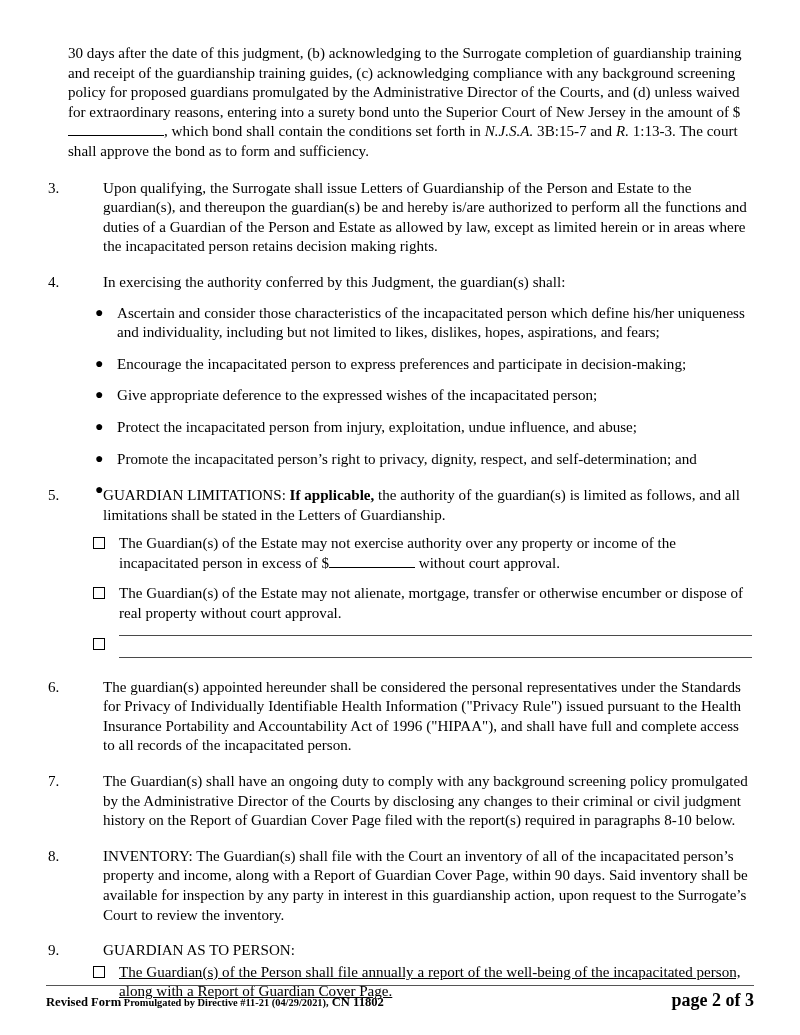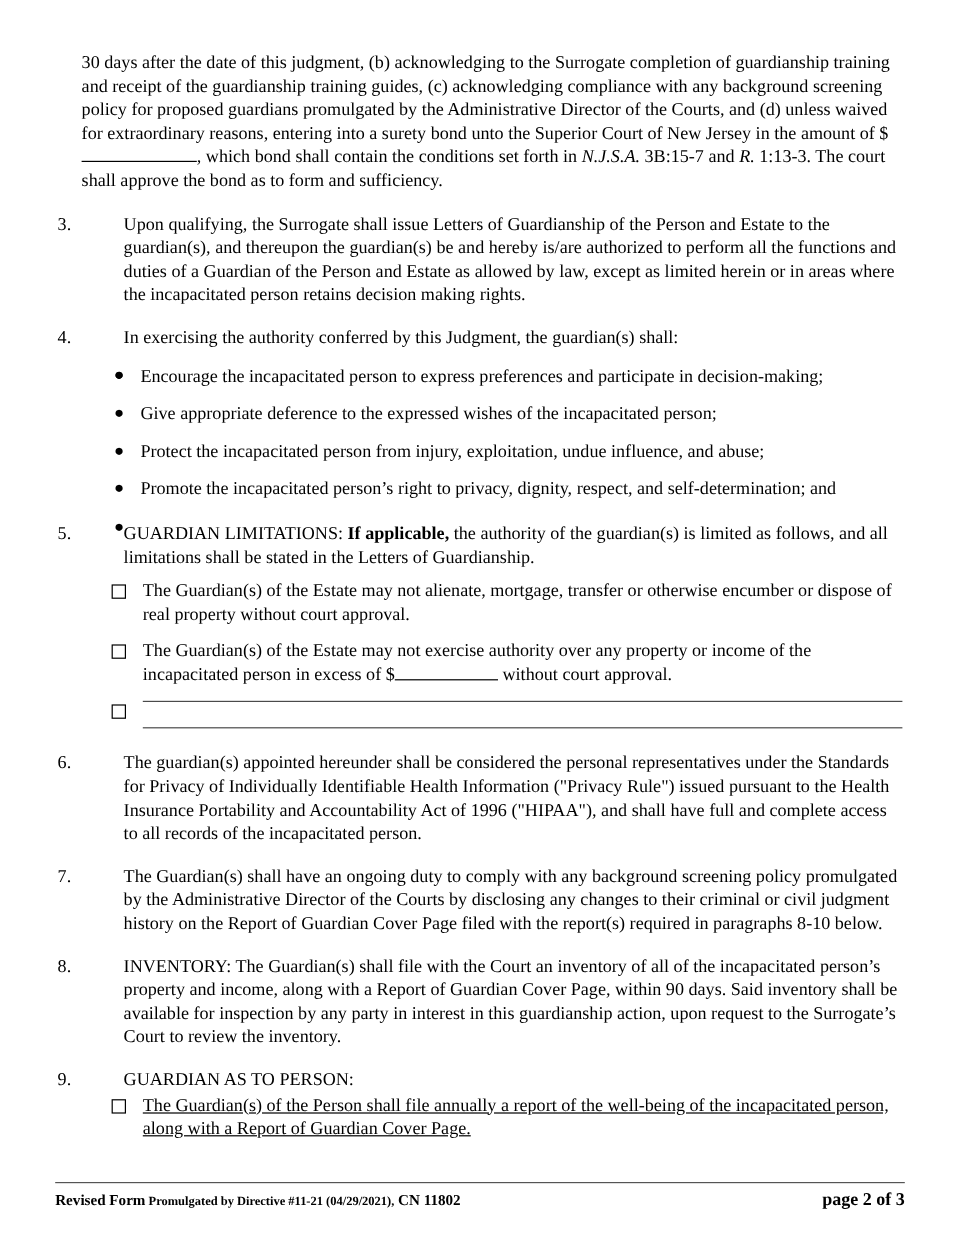--- a/index.html
+++ b/index.html
@@ -142,21 +142,21 @@
     justify-content: space-between;
     align-items: baseline;
     font-size: 12.6px;
     line-height: 15px;
     font-weight: bold;
   }
   .footer-left .small {
     font-size: 10.4px;
   }
   .footer-right {
-    font-size: 15px;
+    font-size: 18px;
   }
 </style>
 </head>
 <body>
 
 <div class="page">
   <div class="content">
 
     <div class="para lead-block">
       <span>30 days after the date of this judgment, (b) acknowledging to the Surrogate completion of guardianship training and receipt of the guardianship training guides, (c) acknowledging compliance with any background screening policy for proposed guardians promulgated by the Administrative Director of the Courts, and (d) unless waived for extraordinary reasons, entering into a surety bond unto the Superior Court of New Jersey in the amount of $</span><span class="blank money"></span><span>, which bond shall contain the conditions set forth in </span><span class="i">N.J.S.A.</span><span> 3B:15-7 and </span><span class="i">R.</span><span> 1:13-3.  The court shall approve the bond as to form and sufficiency.</span>
@@ -166,20 +166,21 @@
       <span class="num">3.</span>
       <div class="body">Upon qualifying, the Surrogate shall issue Letters of Guardianship of the Person and Estate to the guardian(s), and thereupon the guardian(s) be and hereby is/are authorized to perform all the functions and duties of a Guardian of the Person and Estate as allowed by law, except as limited herein or in areas where the incapacitated person retains decision making rights.</div>
     </div>
 
     <div class="num-item" style="margin-bottom:17px;">
       <span class="num">4.</span>
       <div class="body">In exercising the authority conferred by this Judgment, the guardian(s) shall:</div>
       <ul class="bullet-list">
         <li class="bullet-item">
           <span class="dot">●</span>
+          <span>Ascertain and consider those characteristics of the incapacitated person which define his/her uniqueness and individuality, including but not limited to likes, dislikes, hopes, aspirations, and fears;</span>
         </li>
         <li class="bullet-item">
           <span class="dot">●</span>
           <span>Encourage the incapacitated person to express preferences and participate in decision-making;</span>
         </li>
         <li class="bullet-item">
           <span class="dot">●</span>
           <span>Give appropriate deference to the expressed wishes of the incapacitated person;</span>
         </li>
         <li class="bullet-item">
@@ -197,25 +198,25 @@
     </div>
 
     <div class="num-item" style="margin-bottom:20px;">
       <span class="num">5.</span>
       <div class="body">
         <span>GUARDIAN LIMITATIONS: </span><span class="b">If applicable,</span><span> the authority of the guardian(s) is limited as follows, and all limitations shall be stated in the Letters of Guardianship.</span>
       </div>
       <ul class="cb-list">
         <li class="cb-item">
           <span class="cb-box"></span>
+          <span>The Guardian(s) of the Estate may not exercise authority over any property or income of the incapacitated person in excess of $</span><span class="blank money2"></span><span> without court approval.</span>
+        </li>
+        <li class="cb-item">
+          <span class="cb-box"></span>
           <span>The Guardian(s) of the Estate may not alienate, mortgage, transfer or otherwise encumber or dispose of real property without court approval.</span>
-        </li>
-        <li class="cb-item">
-          <span class="cb-box"></span>
-          <span>The Guardian(s) of the Estate may not exercise authority over any property or income of the incapacitated person in excess of $</span><span class="blank money2"></span><span> without court approval.</span>
         </li>
         <li class="cb-item" style="margin-bottom:0;">
           <span class="cb-box"></span>
           <span></span>
         </li>
       </ul>
       <div class="fill-lines">
         <div class="fill-line first"></div>
         <div class="fill-line second"></div>
       </div>

